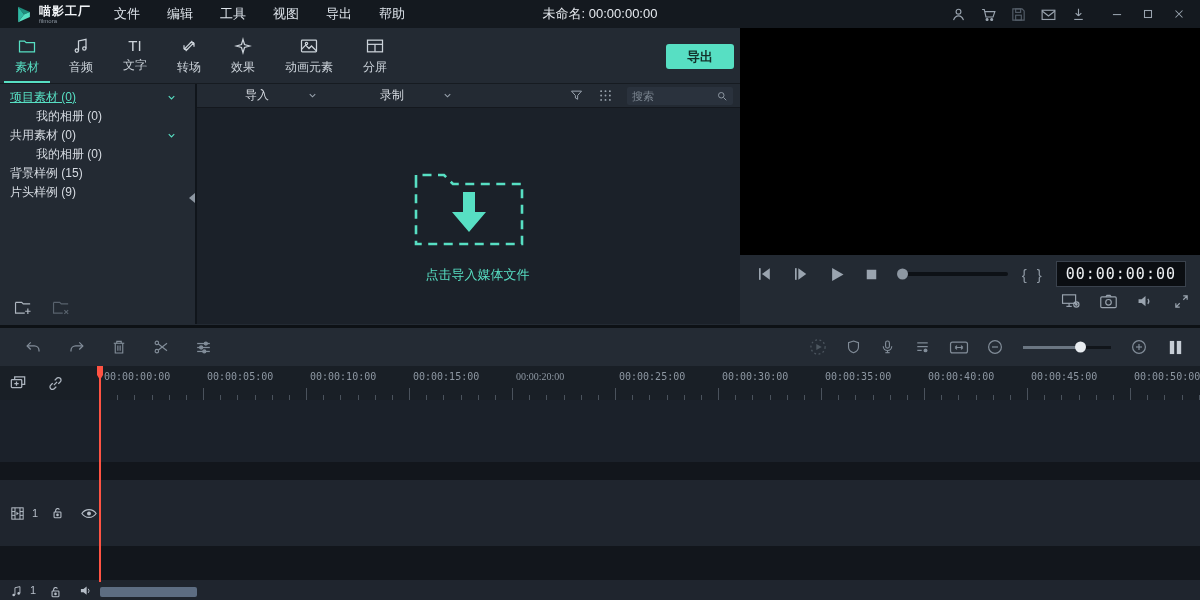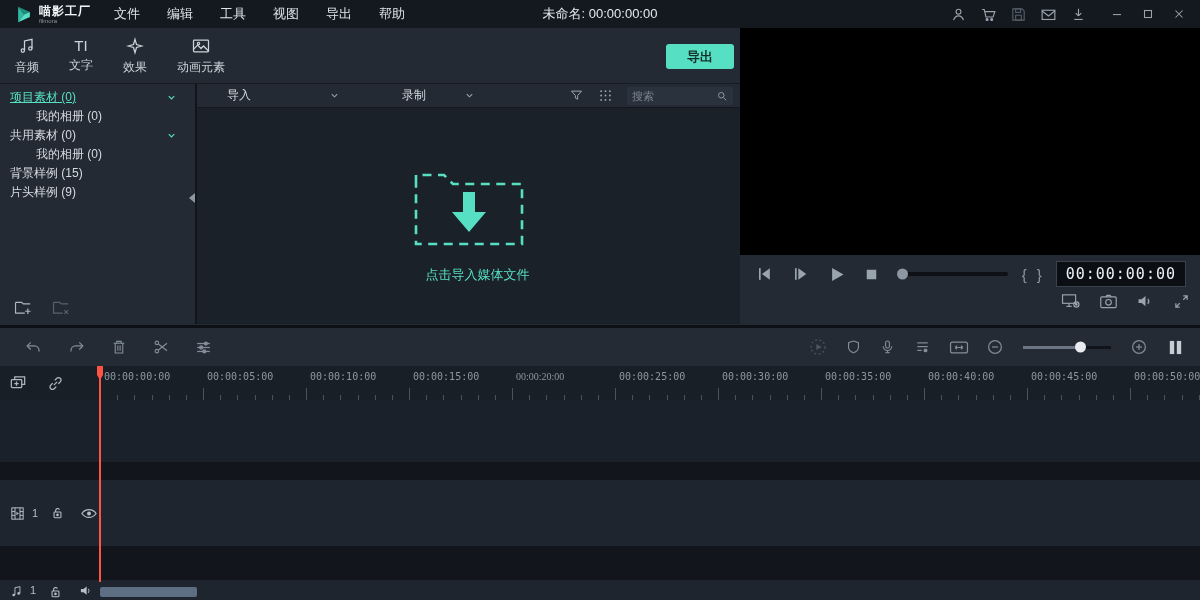--- a/index.html
+++ b/index.html
@@ -48,21 +48,21 @@
   .tree-foot .icn.dim { color:#58626d; }
   .collapse-handle { position:absolute; right:-1px; top:108px; color:#8d97a2; cursor:pointer; font-size:10px; }
 
   
   .media { flex:1; display:flex; flex-direction:column; background:#1b2129; }
   .media-toolbar { height:24px; background:#232a33; display:flex; align-items:center;
     border-bottom:1px solid #14181e; font-size:12px; color:#d6dbe2; }
   .mt-btn { display:flex; align-items:center; cursor:pointer; }
   .mt-btn .lbl { margin-right:38px; }
   .mt-btn .chev { color:#9aa4af; }
-  .mt-import { margin-left:30px;gap:40px; }
+  .mt-import { margin-left:48px; }
   .mt-record { margin-left:62px; }
   .mt-right { margin-left:auto; display:flex; align-items:center; gap:14px; padding-right:7px; }
   .mt-right .icn { color:#9aa4af; cursor:pointer; }
   .search-box { width:106px; height:18px; background:#2a323d; border-radius:2px;
     display:flex; align-items:center; padding:0 5px; }
   .search-box input { flex:1; min-width:0; background:transparent; border:none; outline:none;
     color:#d6dbe2; font-size:11px; font-family:inherit; }
   .search-box input::placeholder { color:#7d8792; }
   .search-box .icn { color:#8d97a2; }
 
@@ -204,51 +204,77 @@
         <svg width="14" height="14" viewBox="0 0 24 24" stroke="currentColor" stroke-width="1.8">
             <path d="M6 6l12 12M18 6L6 18"></path>
           </svg>
         </span>
     </div>
   </div>
 </div>
 
 <div class="main-left">
   <div class="tabbar">
+    <div class="tab active">
+      <span class="ticon">
+        <svg width="20" height="20" viewBox="0 0 24 24" fill="none" stroke="currentColor" stroke-width="1.5">
+            <path d="M3 6h6l2 2h10v11H3z"></path>
+          </svg>
+        </span>
+      <span>素材</span>
+    </div>
     <div class="tab">
       <span class="ticon">
         <svg width="20" height="20" viewBox="0 0 24 24" fill="none" stroke="currentColor" stroke-width="1.5">
             <path d="M9 17.5V6l9-2v11"></path>
             <circle cx="7" cy="17.5" r="2"></circle>
             <circle cx="16" cy="15" r="2"></circle>
           </svg>
         </span>
       <span>音频</span>
     </div>
     <div class="tab">
       <span class="ticon" style="font-size:15px;">TI</span>
       <span>文字</span>
     </div>
     <div class="tab">
       <span class="ticon">
         <svg width="20" height="20" viewBox="0 0 24 24" fill="none" stroke="currentColor" stroke-width="1.5">
+            <path d="M8 18L18 8M18 8h-5M18 8v5M16 6L6 16M6 16h5M6 16v-5"></path>
+          </svg>
+        </span>
+      <span>转场</span>
+    </div>
+    <div class="tab">
+      <span class="ticon">
+        <svg width="20" height="20" viewBox="0 0 24 24" fill="none" stroke="currentColor" stroke-width="1.5">
             <path d="M12 4l1.8 6.2L20 12l-6.2 1.8L12 20l-1.8-6.2L4 12l6.2-1.8z"></path>
           </svg>
         </span>
       <span>效果</span>
     </div>
     <div class="tab">
       <span class="ticon">
         <svg width="20" height="20" viewBox="0 0 24 24" fill="none" stroke="currentColor" stroke-width="1.5">
             <rect x="3" y="5" width="18" height="14" rx="1"></rect>
             <path d="M3 16l5-5 4 4 3-3 6 6"></path>
             <circle cx="9" cy="9" r="1.4"></circle>
           </svg>
         </span>
       <span>动画元素</span>
+    </div>
+    <div class="tab">
+      <span class="ticon">
+        <svg width="20" height="20" viewBox="0 0 24 24" fill="none" stroke="currentColor" stroke-width="1.5">
+            <rect x="3" y="5" width="18" height="14"></rect>
+            <line x1="3" y1="10" x2="21" y2="10"></line>
+            <line x1="12" y1="10" x2="12" y2="19"></line>
+          </svg>
+        </span>
+      <span>分屏</span>
     </div>
     <button class="export-btn">导出</button>
   </div>
 
   <div class="left-body">
 
     <div class="tree">
       <div class="tree-item selected">
         <span class="t-label">项目素材 (0)</span>
         <span class="chev">

